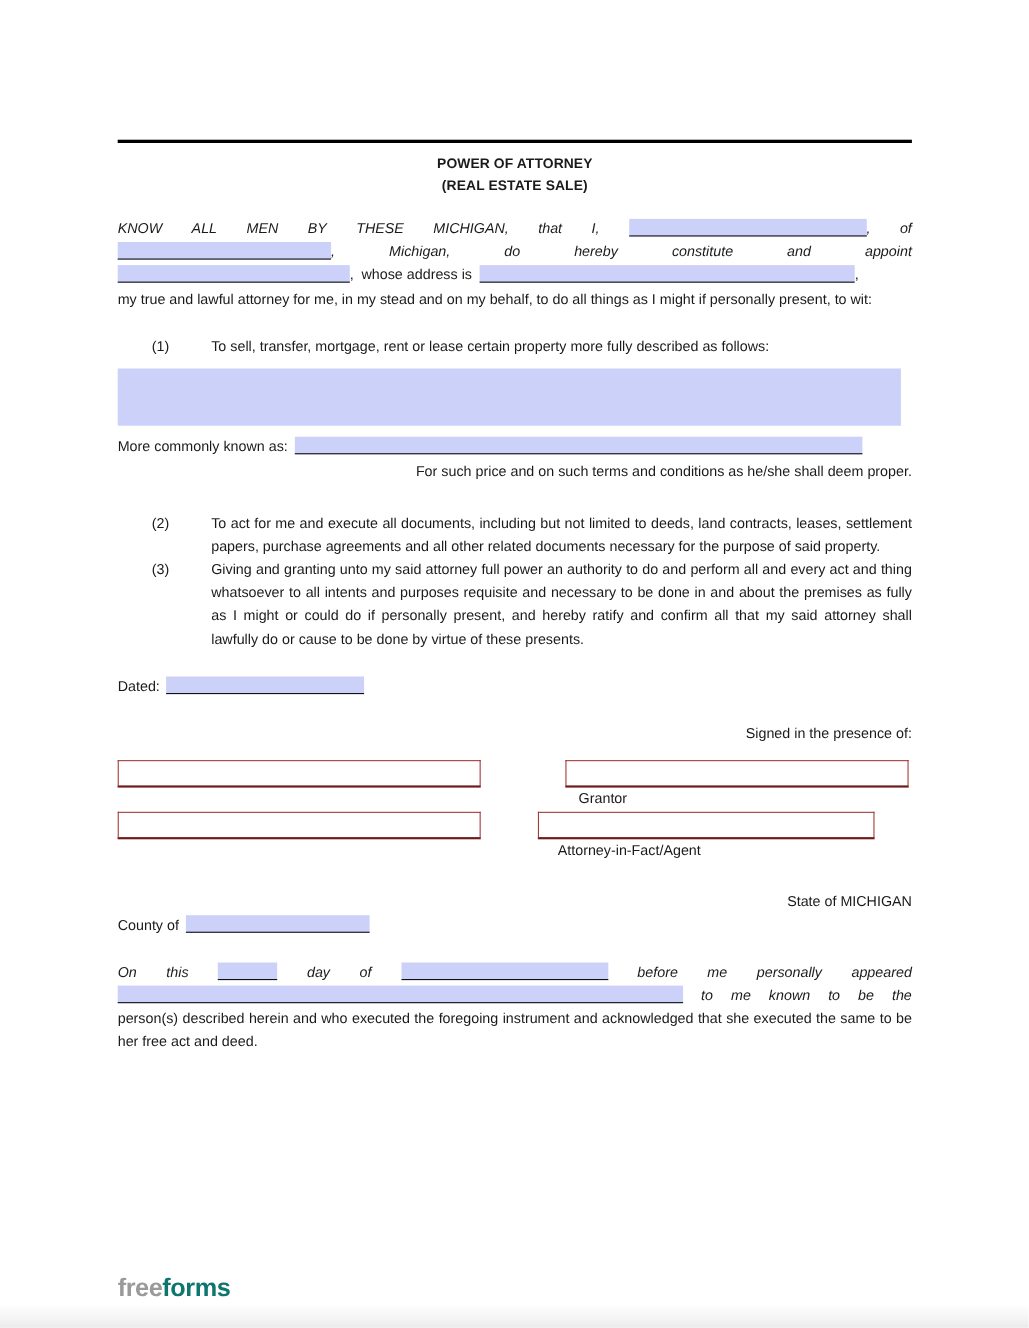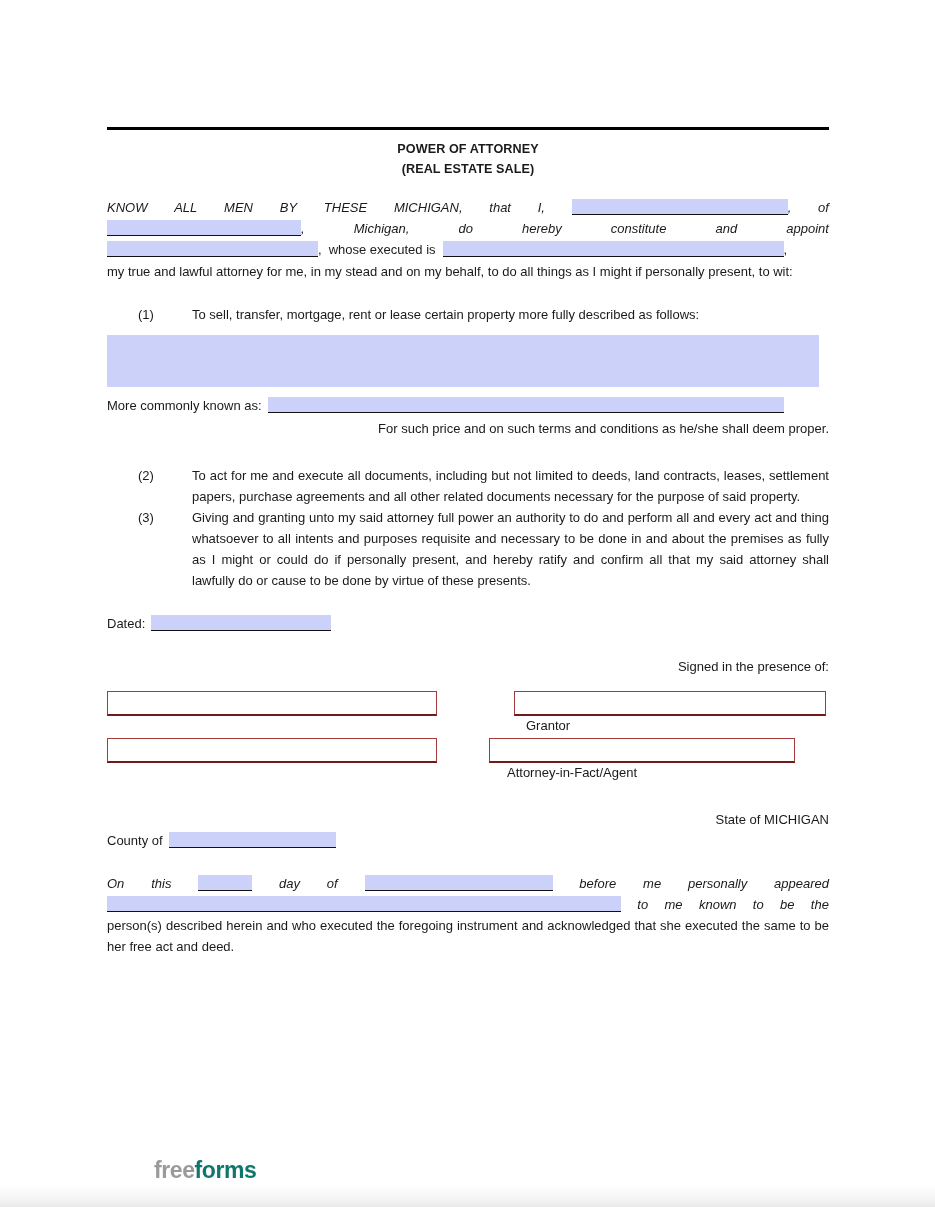--- a/index.html
+++ b/index.html
@@ -150,21 +150,21 @@
 
   
   #brand {
     position: absolute;
     left: 107px;
     top: 1157px;
     font-size: 23px;
     font-weight: bold;
     letter-spacing: -0.4px;
   }
-  #brand .b1 { color: #9a9a9a; margin-left: 47px; }
+  #brand .b1 { color: #9a9a9a; }
   #brand .b2 { color: #0f766e; }
 </style>
 </head>
 <body>
 
 <div id="page">
 
   <div id="content">
 
     <div class="rule-top"></div>
@@ -192,21 +192,21 @@
       <span class="w">Michigan,</span>
       <span class="w">do</span>
       <span class="w">hereby</span>
       <span class="w">constitute</span>
       <span class="w">and</span>
       <span class="w">appoint</span>
     </div>
 
     <div class="jrow">
       <span class="w"><span class="fld" style="width:211px;"></span><span>,</span></span>
-      <span class="w" style="padding:0 7px;">whose executed is</span>
+      <span class="w" style="padding:0 7px;">whose address is</span>
       <span class="w"><span class="fld" style="width:341px;"></span><span>,</span></span>
     </div>
 
     <div class="body-text" style="margin-top:1px;">my true and lawful attorney for me, in my stead and on my behalf, to do all things as I might if personally present, to wit:</div>
 
     <div class="spacer-22"></div>
 
     <div class="li">
       <span class="num">(1)</span>
       <span class="txt">To sell, transfer, mortgage, rent or lease certain property more fully described as follows:</span>

